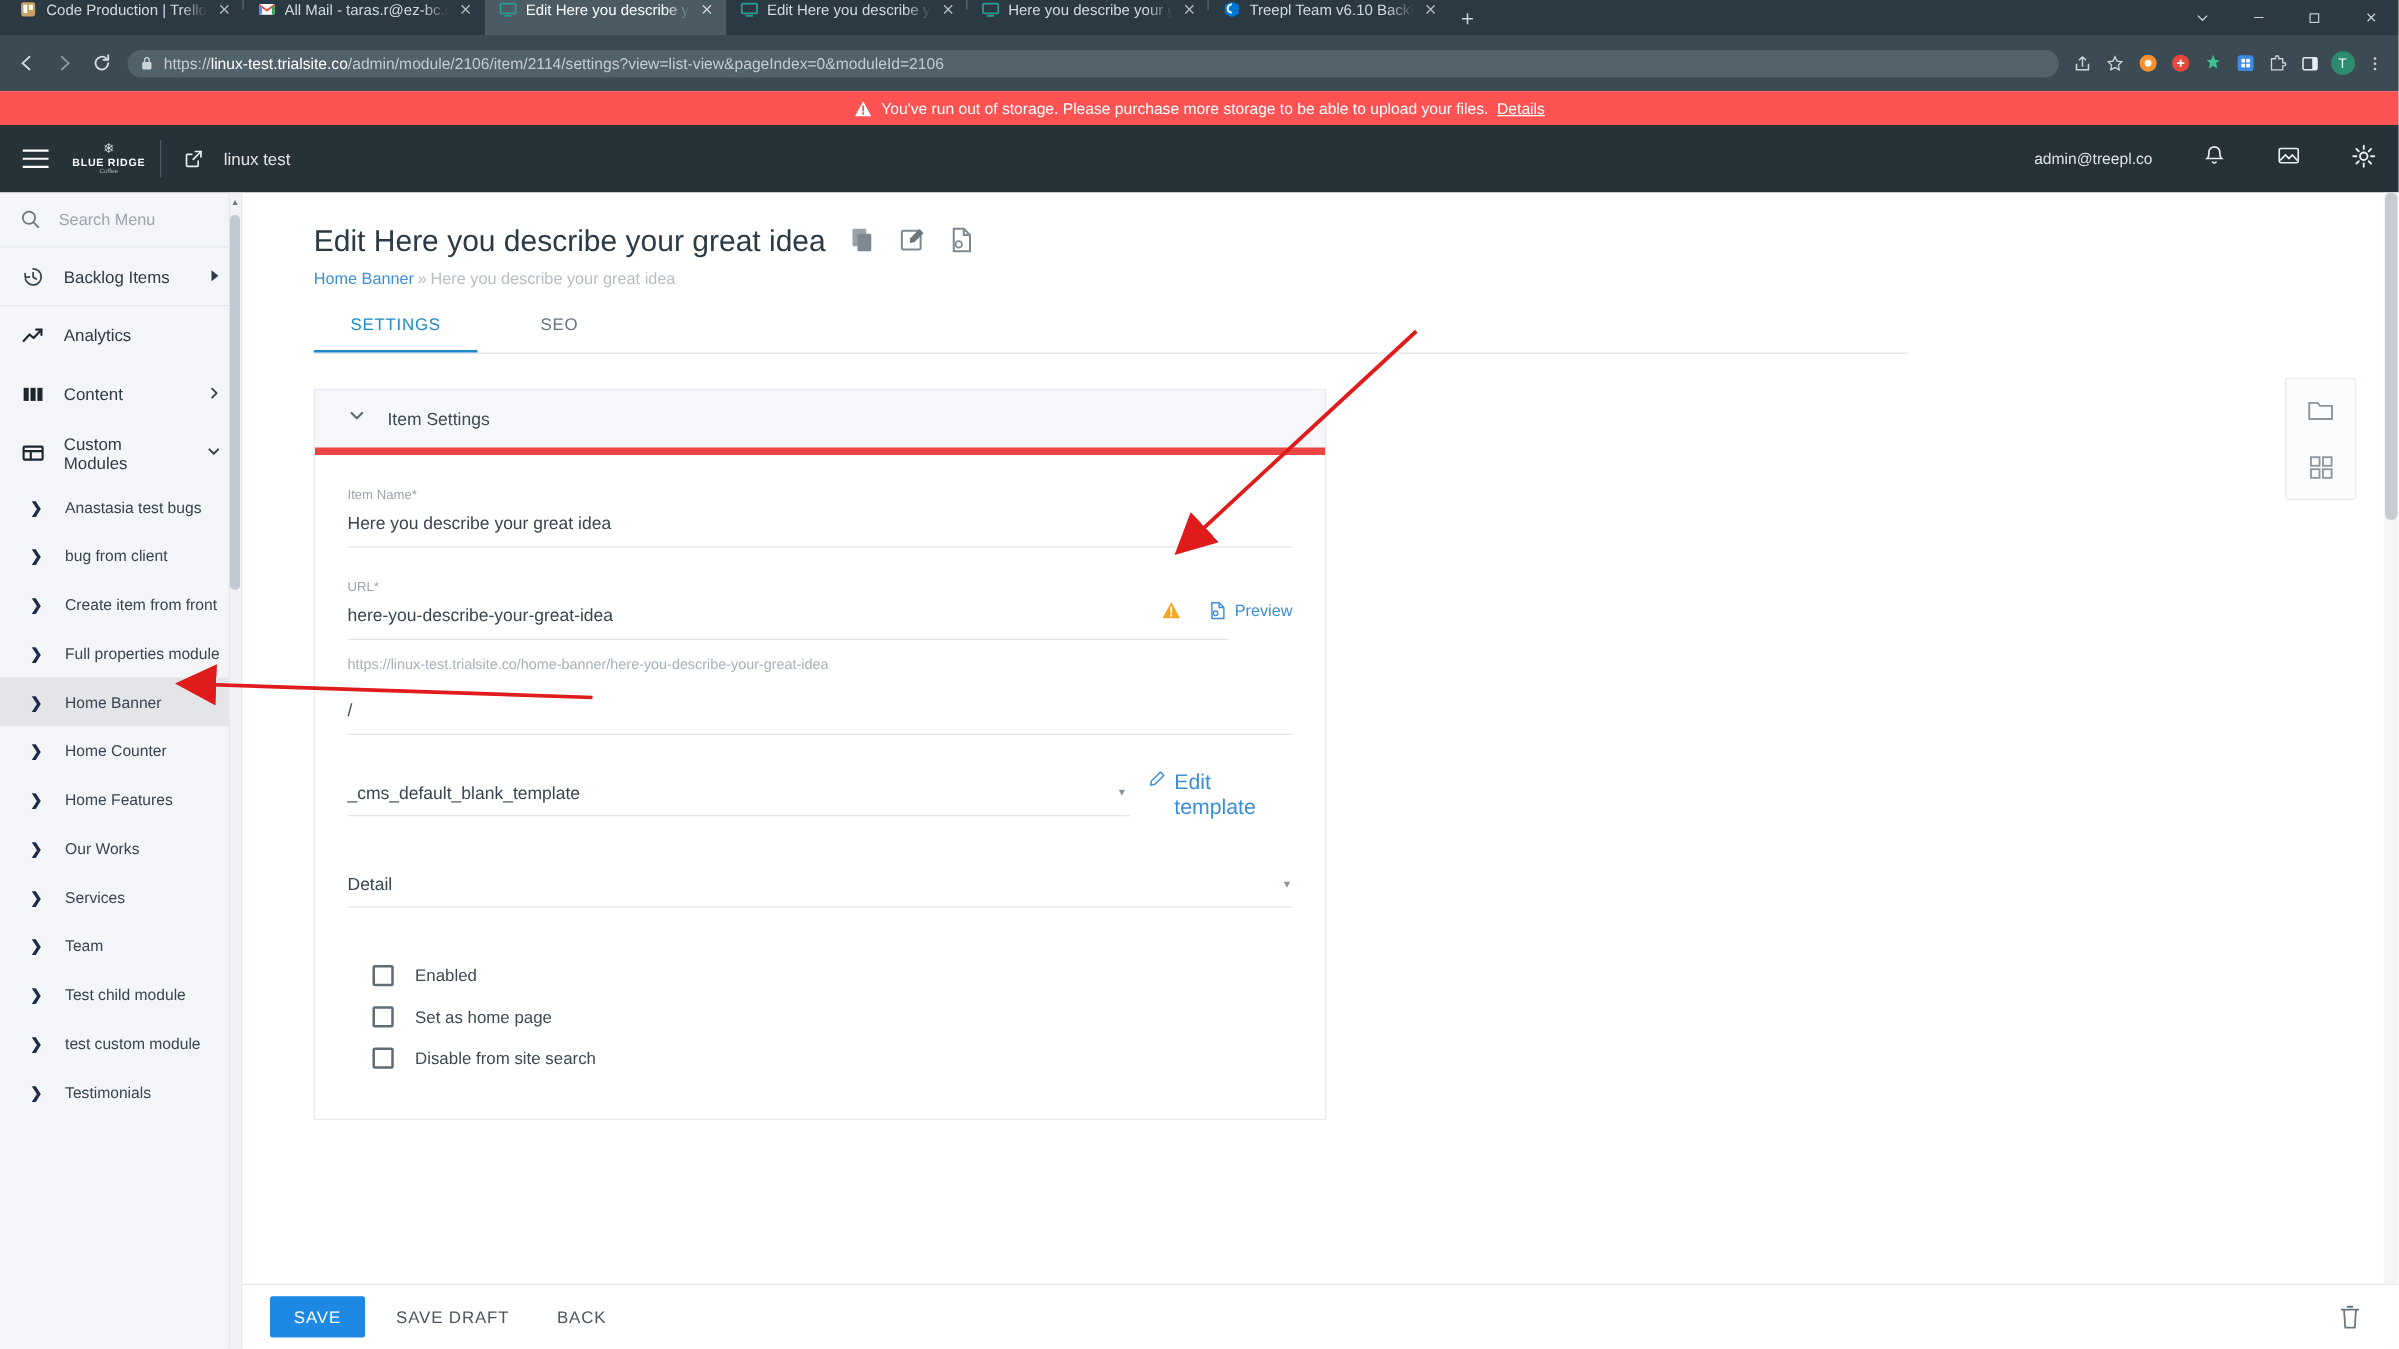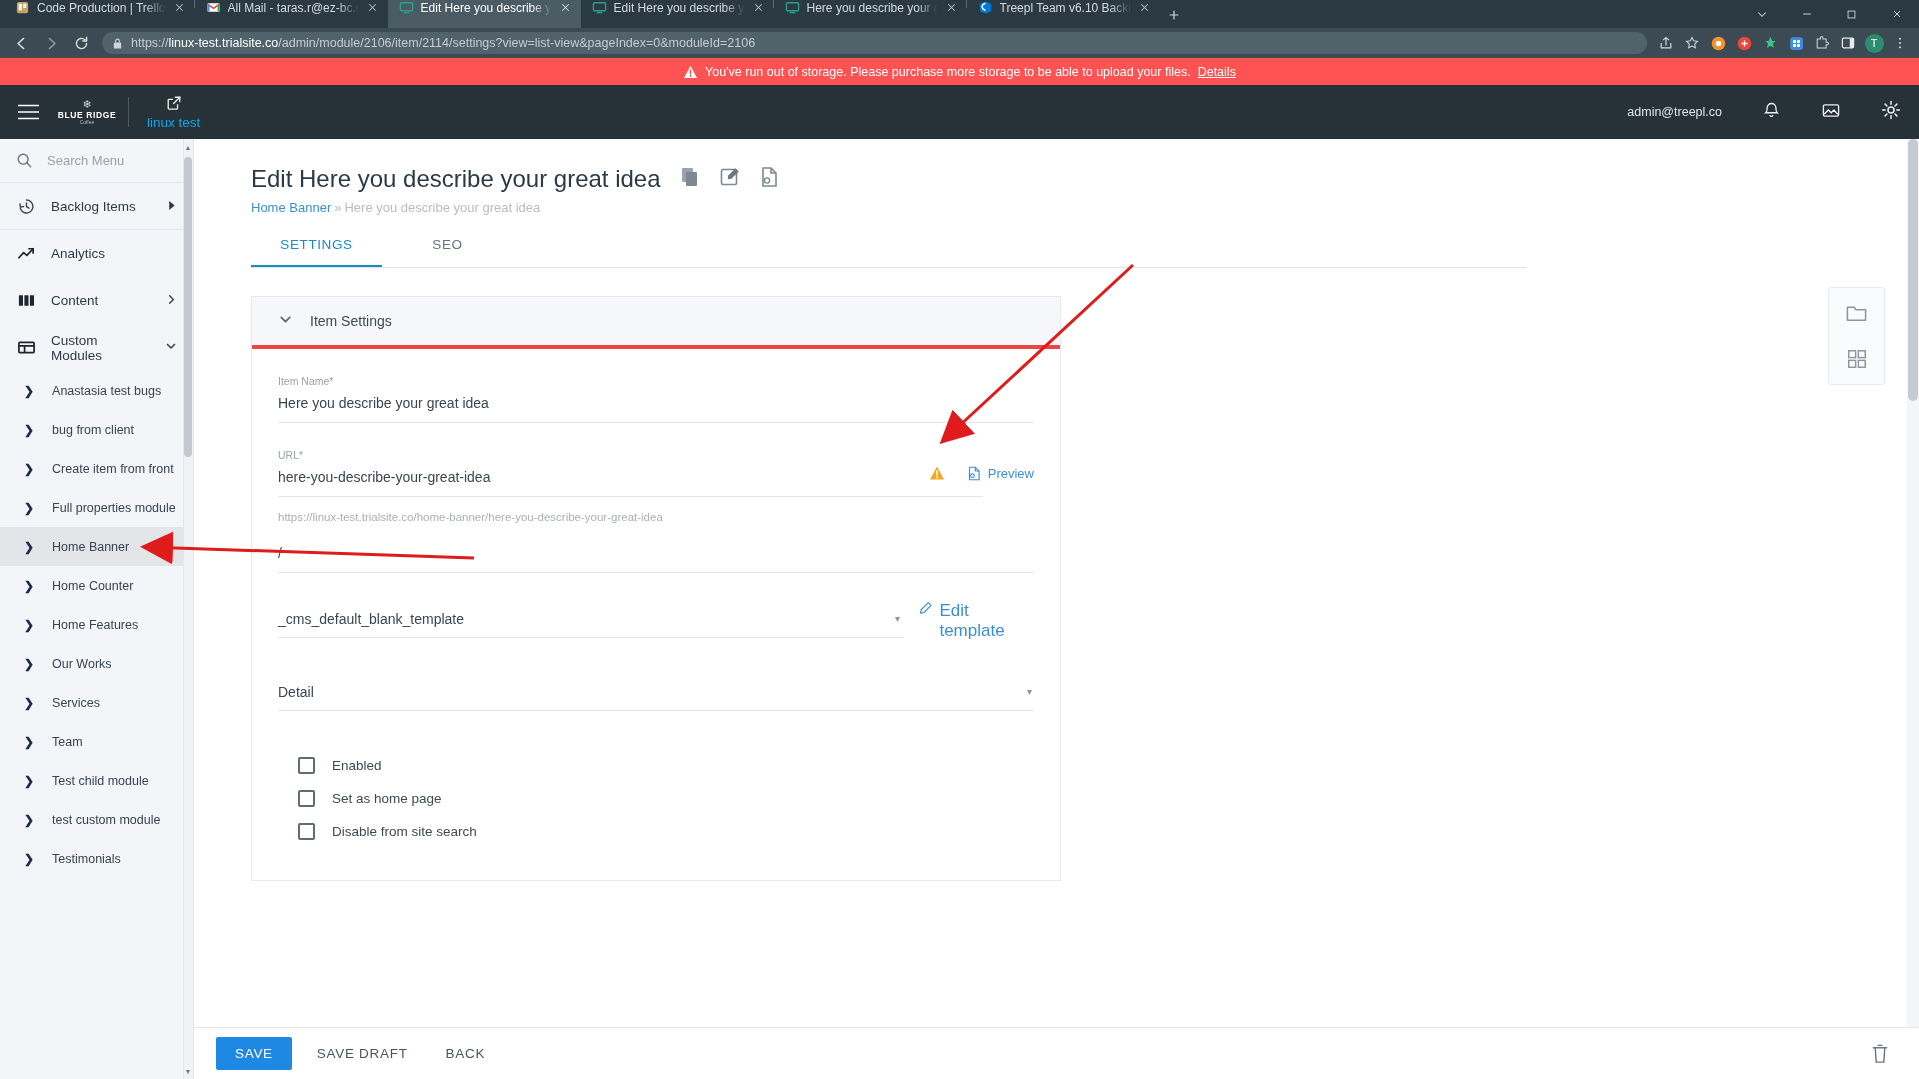--- a/index.html
+++ b/index.html
@@ -35,21 +35,21 @@
   }
   .tab-close { width: 13px; height: 13px; flex: 0 0 13px; opacity: .85; }
   .newtab-btn { width: 28px; height: 27px; display: flex; align-items: center; justify-content: center; }
   .win-ctrls {
     position: absolute; right: 0; top: 0; height: 28px;
     display: flex; align-items: center; gap: 0;
   }
   .win-btn { width: 45px; height: 28px; display: flex; align-items: center; justify-content: center; }
 
   .browser-toolbar {
-    height: 30px; background: #3c4b53; display: flex; align-items: center;
+    height: 45px; background: #3c4b53; display: flex; align-items: center;
     gap: 0; padding: 0 6px;
   }
   .nav-btn { width: 30px; height: 28px; display: flex; align-items: center; justify-content: center; }
   .omnibox {
     flex: 1 1 auto; height: 22px; background: #52626a; border-radius: 11px;
     display: flex; align-items: center; gap: 8px; padding: 0 10px; margin: 0 6px;
     min-width: 0;
   }
   .omnibox-url {
     font-size: 12.5px; color: #c3ccd2; white-space: nowrap; overflow: hidden;
@@ -76,21 +76,21 @@
   }
   .hamburger { width: 56px; display: flex; align-items: center; justify-content: center; }
   .brand-logo {
     width: 62px; display: flex; flex-direction: column; align-items: center;
     justify-content: center; line-height: 1;
   }
   .brand-snow { font-size: 11px; color: #cfd6da; }
   .brand-name { font-size: 8.5px; letter-spacing: .6px; font-weight: bold; color: #fff; margin-top: 1px; }
   .brand-sub { font-size: 5px; color: #b0b9bf; margin-top: 1px; }
   .header-divider { width: 1px; height: 30px; background: #455a64; margin: 0 18px 0 10px; }
-  .site-link { display: flex; align-items: center; gap: 4px; font-size: 13.5px; color: #0ea5e9; flex-direction: column; }
+  .site-link { display: flex; align-items: center; gap: 16px; font-size: 13.5px; color: #e5e5e5; }
   .header-right { margin-left: auto; display: flex; align-items: center; gap: 40px; text-align: center; }
   .header-user { font-size: 12.5px; color: #e0e4e7; }
 
   
   .app-body { display: flex; height: calc(1079px - 28px - 30px - 27px - 54px); }
 
   
   .sidebar {
     width: 194px; flex: 0 0 194px; background: #f3f5f9;
     position: relative; overflow: hidden; border-right: 1px solid #e2e6ec;
@@ -141,21 +141,21 @@
     color: #67737d; letter-spacing: .6px;
   }
   .tab-item.active { color: #1b8ac6; border-bottom: 2px solid #1b8ac6; }
 
   .panel {
     margin: 28px 0 0 47px; width: 810px; border: 1px solid #e6e9ed;
     background: #fff;
   }
   .panel-head {
     height: 52px; background: #f5f7fa; display: flex; align-items: center;
-    gap: 17px; padding: 0 26px; border-bottom: 4px solid #ef4444;
+    gap: 17px; padding: 0 26px; border-bottom: 6px solid #ef4444;
   }
   .panel-head-title { font-size: 14px; color: #3d4953; }
   .panel-body { padding: 0 26px; }
 
   .field { position: relative; padding-top: 26px; }
   .field-label { font-size: 10.5px; color: #9aa2ab; }
   .field-value { font-size: 14px; color: #394550; padding: 8px 0 11px; }
   .field-underline { height: 1px; background: #e2e6ea; }
   .field-hint { font-size: 11.5px; color: #a8b0b8; padding-top: 14px; }
 

